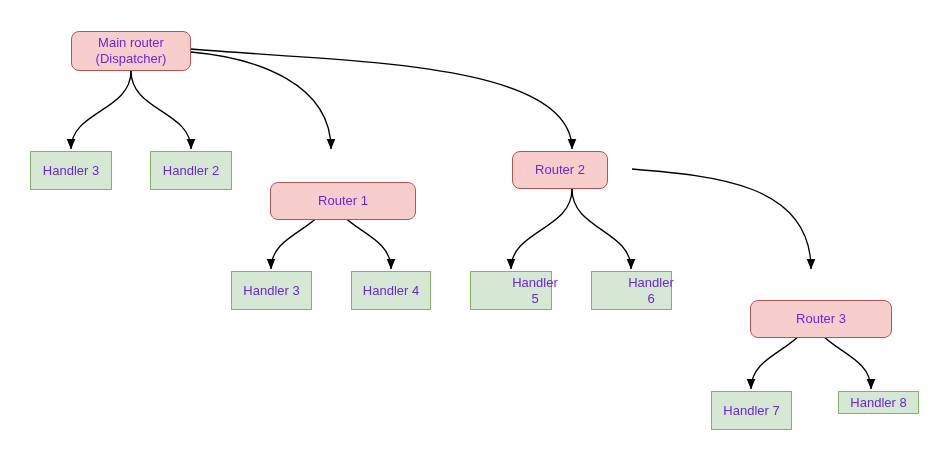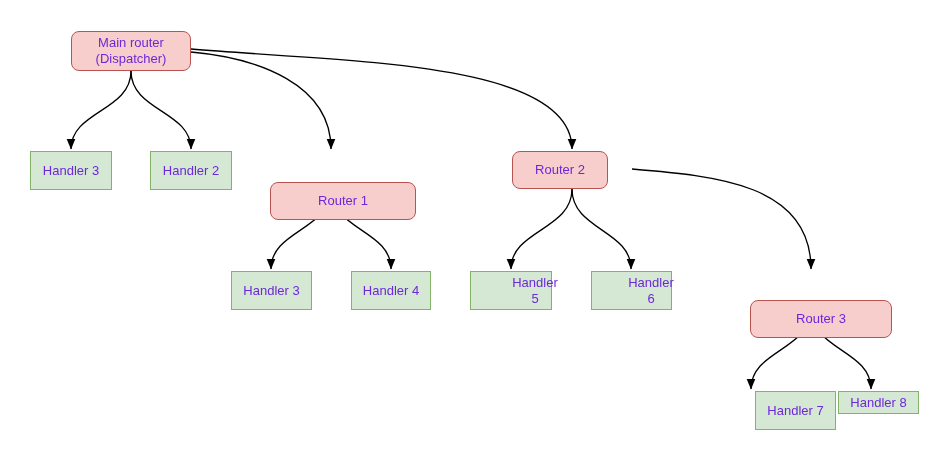--- a/index.html
+++ b/index.html
@@ -86,17 +86,17 @@
   <div class="node handler" style="left:231px; top:271px; width:81px; height:39px;">Handler 3</div>
 
   <div class="node handler" style="left:351px; top:271px; width:80px; height:39px;">Handler 4</div>
 
   <div class="node handler" style="left:470px; top:271px; width:82px; height:39px;padding-left:48px;">Handler 5</div>
 
   <div class="node handler" style="left:591px; top:271px; width:81px; height:39px;padding-left:39px;">Handler 6</div>
 
   <div class="node router" style="left:750px; top:271px; width:142px; height:38px;margin-top:29px;">Router 3</div>
 
-  <div class="node handler" style="left:711px; top:391px; width:81px; height:39px;margin-left:44px;">Handler 7</div>
+  <div class="node handler" style="left:711px; top:391px; width:81px; height:39px;">Handler 7</div>
 
   <div class="node handler" style="left:831px; top:391px; width:81px; height:23px;margin-left:7px;">Handler 8</div>
 
 </div>
 
 </body></html>

